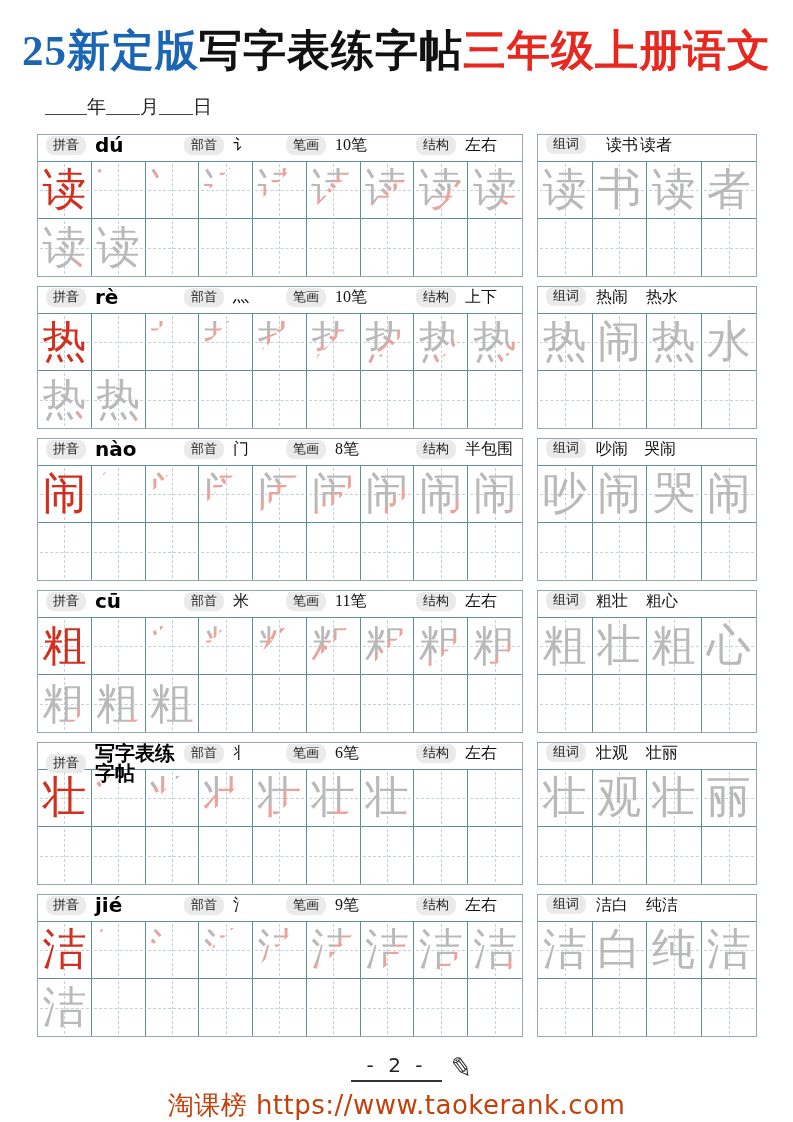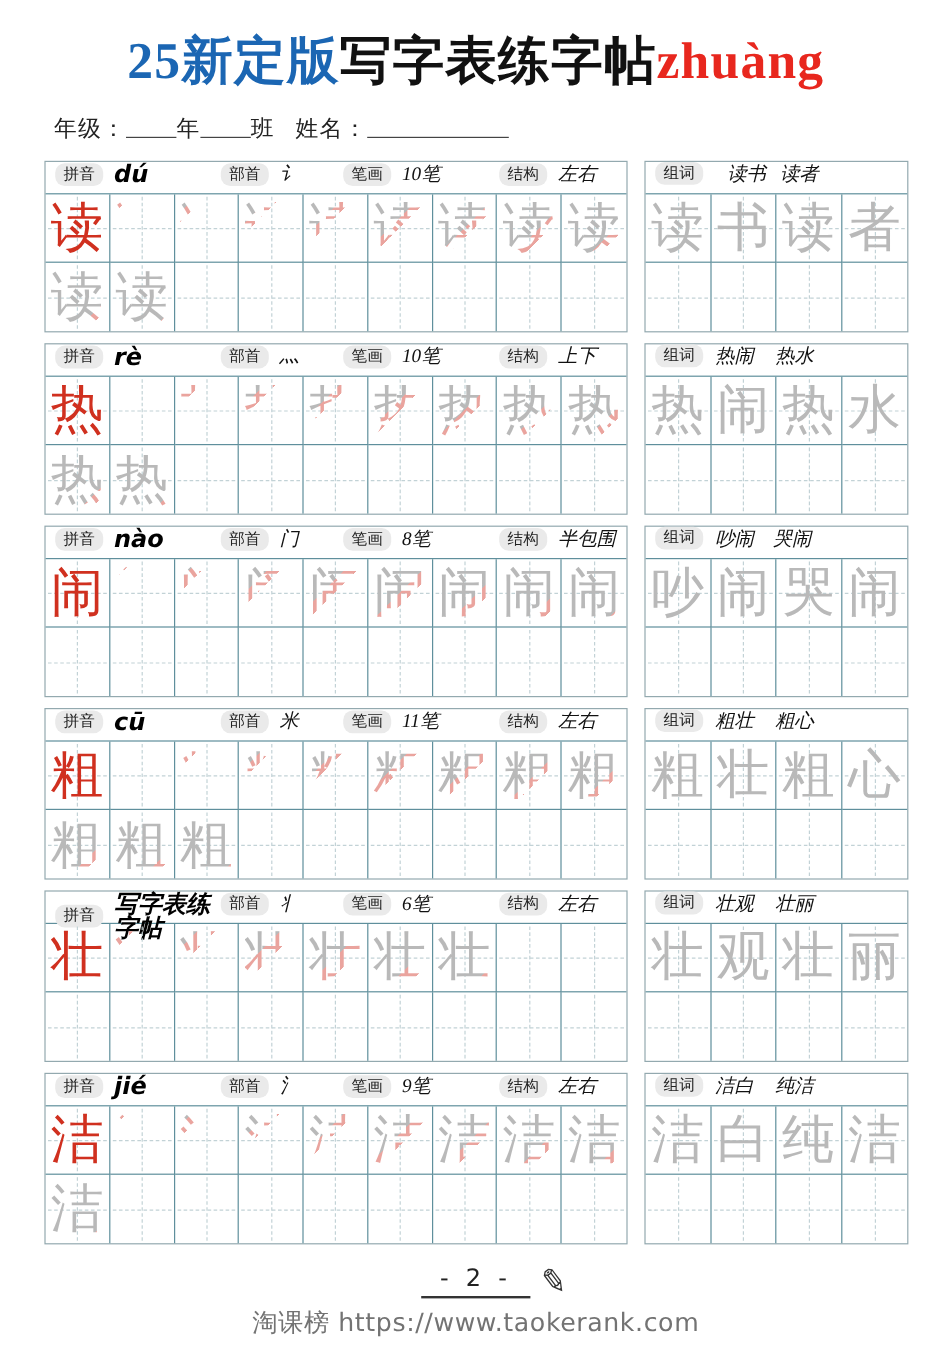--- a/index.html
+++ b/index.html
@@ -25,21 +25,21 @@
   .sheet { margin-top:14px; }
   .prow { display:flex; gap:14px; margin:0 0 9px 37px; }
   .block { border:1px solid #93a9af; background:#fff; }
   .char-block { width:486px; }
   .word-block { width:220px; }
 
   .bheader { height:27px; display:flex; align-items:flex-start; padding:0 8px;
              border-bottom:1px solid #5f8f9c; font-size:16px; color:#111; }
   .badge { background:#eaeaea; border-radius:8px; font-size:13px; color:#222;
            padding:1px 7px 2px 7px; line-height:16px; flex:0 0 auto; }
-  .hval { margin-left:9px;font-style:italic; }
+  .hval { margin-left:9px; }
   .pinyin-val { font-family:"DejaVu Sans", sans-serif; font-size:20px; font-weight:bold;
                 color:#000; line-height:1; }
   .hgroup { display:flex; align-items:center; }
   .g1 { width:138px; } .g2 { width:102px; } .g3 { width:130px; } .g4 { flex:1; }
 
   .grid { display:grid; }
   .char-grid { grid-template-columns:repeat(9,1fr); }
   .word-grid { grid-template-columns:repeat(4,1fr); }
   .cell { position:relative; height:57px; border-right:1px solid #5f8f9c;
           border-bottom:1px solid #5f8f9c; display:flex; align-items:center;
@@ -60,33 +60,33 @@
   .glyph.step { color:transparent; -webkit-background-clip:text; background-clip:text; }
 
   
   .footer { margin-top:16px; text-align:center; }
   .pagenum-wrap { display:inline-block; position:relative; }
   .pagenum { display:inline-block; font-size:20px; color:#222; letter-spacing:4px;
              border-bottom:2px solid #333; padding:0 16px 3px 16px;
              font-family:"DejaVu Sans", sans-serif; }
   .pen { position:absolute; right:-30px; bottom:-2px; font-size:27px; color:#333;
          transform:rotate(8deg); }
-  .site { margin-top:6px; font-size:21px; color:#737373;
+  .site { margin-top:6px; font-size:26px; color:#c2410c;
           font-family:"DejaVu Sans", sans-serif; letter-spacing:0.5px; }
 </style>
 </head>
 <body>
 
 <div class="title">
-  <span class="t-blue">25新定版</span><span class="t-black">写字表练字帖</span><span class="t-red">zhuàng</span>
+  <span class="t-blue">25新定版</span><span class="t-black">写字表练字帖</span><span class="t-red">三年级上册语文</span>
 </div>
 
 <div class="meta-row">
-  <div class="meta-right">
-    <span>年级：</span><span class="blank w40"></span><span>年</span><span class="blank w40"></span><span>班</span>&nbsp;&nbsp;&nbsp;<span>姓名：</span><span class="blank w110"></span>
+  <div class="meta-left">
+    <span class="blank w40"></span><span>年</span><span class="blank w34"></span><span>月</span><span class="blank w34"></span><span>日</span>
   </div>
 </div>
 
 <div class="sheet" id="sheet">
     <div class="prow">
       <div class="block char-block">
         <div class="bheader">
           <div class="hgroup g1">
             <span class="badge">拼音</span>
             <span class="hval pinyin-val">dú</span>
@@ -144,21 +144,21 @@
           <div class="cell"></div>
           <div class="cell"></div>
           <div class="cell"></div>
           <div class="cell"></div>
         </div>
       </div>
       <div class="block word-block">
         <div class="bheader">
           <span class="badge">组词</span>
           <span class="hval" style="margin-left: 20px;">读书</span>
-          <span class="hval" style="margin-left: 12px;">读者</span>
+          <span class="hval" style="margin-left: 2px;">读者</span>
         </div>
         <div class="grid word-grid">
           <div class="cell">
             <span class="glyph gray" style="color: rgb(185, 185, 185);">读</span>
           </div>
           <div class="cell">
             <span class="glyph gray" style="color: rgb(185, 185, 185);">书</span>
           </div>
           <div class="cell">
             <span class="glyph gray" style="color: rgb(185, 185, 185);">读</span>

